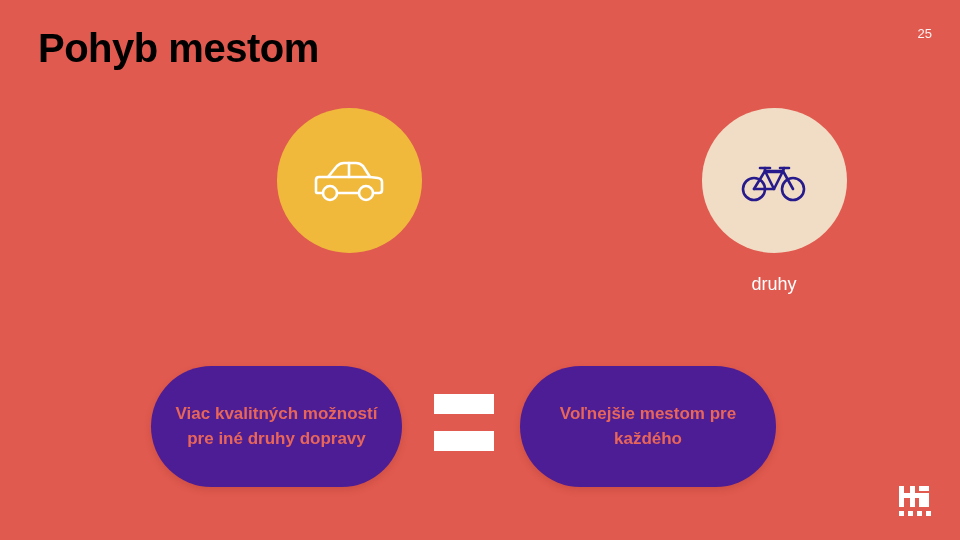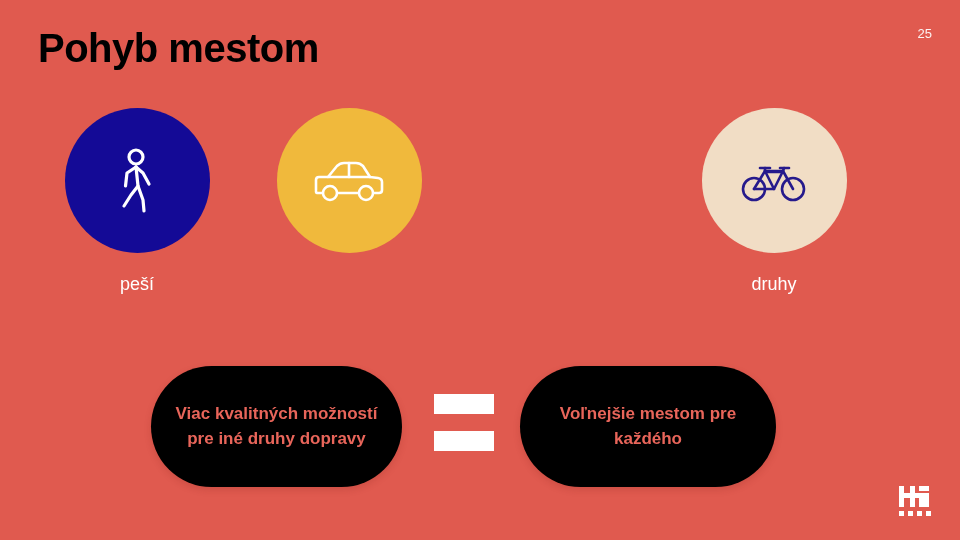--- a/index.html
+++ b/index.html
@@ -79,21 +79,21 @@
     position: absolute;
     left: 0;
     top: 366px;
     width: 960px;
     height: 122px;
   }
   .pill {
     position: absolute;
     top: 0;
     height: 121px;
-    background: #000000;
+    background: #4c1d95;
     border-radius: 61px;
     display: flex;
     align-items: center;
     justify-content: center;
     box-shadow: 0 3px 7px rgba(120, 30, 22, 0.18);
   }
   #pill-left  { left: 151px; width: 251px; }
   #pill-right { left: 520px; width: 256px; }
   .pill-text {
     font-size: 17px;
@@ -132,32 +132,20 @@
 </head>
 <body>
 
 <div id="slide">
 
   <div id="slide-title">Pohyb mestom</div>
   <div id="page-number">25</div>
 
   <div id="modes-row">
 
-    <div class="mode-item" style="left:47px;">
-      <div class="mode-circle" style="background:#140a96;">
-        <svg width="52" height="66" viewBox="0 0 52 66" fill="none" stroke="#ffffff" stroke-width="3.2" stroke-linecap="round" stroke-linejoin="round">
-          <circle cx="25" cy="9" r="7"></circle>
-          <path d="M25 19 L16 25 L14.5 38"></path>
-          <path d="M25 19 L32 25 L38 36"></path>
-          <path d="M25 19 L27 38 L32 52 L33 63"></path>
-          <path d="M27 38 L20 47 L13 58"></path>
-        </svg>
-      </div>
-      <div class="mode-label">peší</div>
-    </div>
 
     <div class="mode-item" style="left:259px;">
       <div class="mode-circle" style="background:#f0b93c;">
         <svg width="74" height="46" viewBox="0 0 74 46" fill="none" stroke="#ffffff" stroke-width="2.6" stroke-linecap="round" stroke-linejoin="round">
           <path d="M4 32 L4 22 C4 20 5 19 7 19 L16 19 L25 8 C27 6 29 5 32 5 L44 5 C47 5 49 6 51 8 L58 19 L66 20 C69 20.5 70 22 70 24 L70 32 C70 34 69 35 67 35 L62 35"></path>
           <path d="M46 35 L26 35"></path>
           <path d="M10 35 L5 35 C4.2 35 4 34 4 33"></path>
           <path d="M16 19 L58 19"></path>
           <path d="M37 5 L37 19"></path>
           <circle cx="18" cy="35" r="7"></circle>

